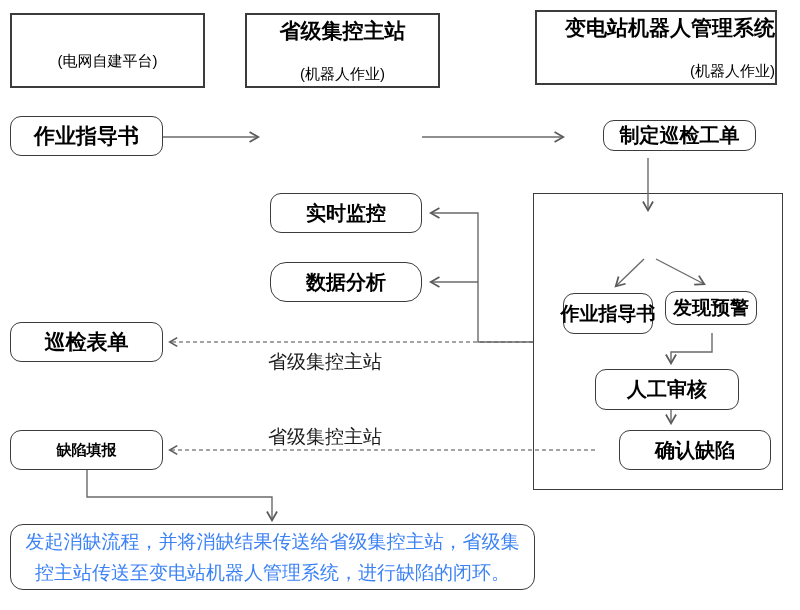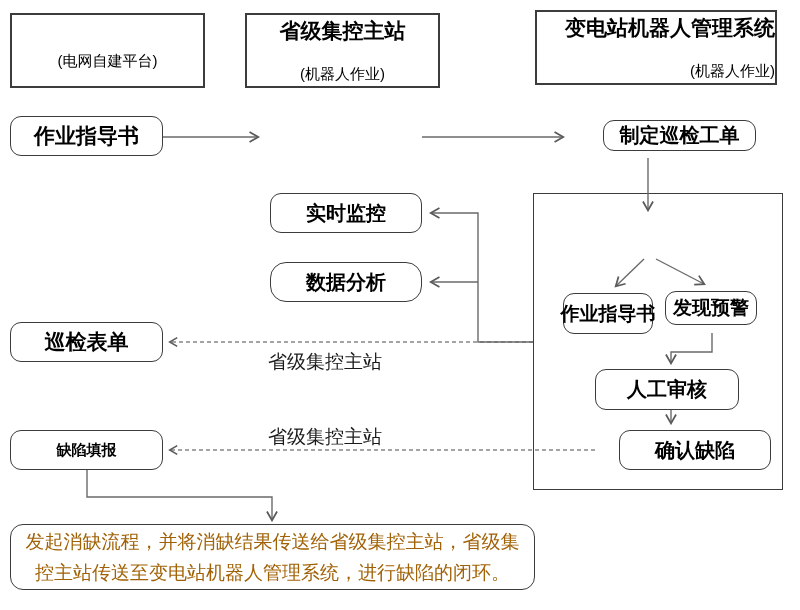--- a/index.html
+++ b/index.html
@@ -23,21 +23,21 @@
   }
   .wires{position:absolute;left:0;top:0;z-index:2;}
   .wires .s{stroke:#6a6a6a;stroke-width:1.4;fill:none;}
   .wires .d{stroke:#4a4a4a;stroke-width:1.2;fill:none;stroke-dasharray:4 3;}
   .edge-label{
     position:absolute;font-size:19px;color:#1a1a1a;white-space:nowrap;z-index:3;
   }
   .footer{
     position:absolute;box-sizing:border-box;border:1.8px solid #3c3c3c;border-radius:13px;background:#ffffff;
     display:flex;align-items:center;justify-content:center;text-align:center;
-    font-size:19px;line-height:31px;z-index:3;padding:2px 12px;color:#a16207;
+    font-size:19px;line-height:31px;z-index:3;padding:2px 12px;color:#3b82f6;
   }
 </style>
 </head>
 <body>
 
 <div id="canvas">
 
   <div class="bigbox" style="left:533px;top:193px;width:250px;height:297px;"></div>
 
   <svg class="wires" width="800" height="610">

